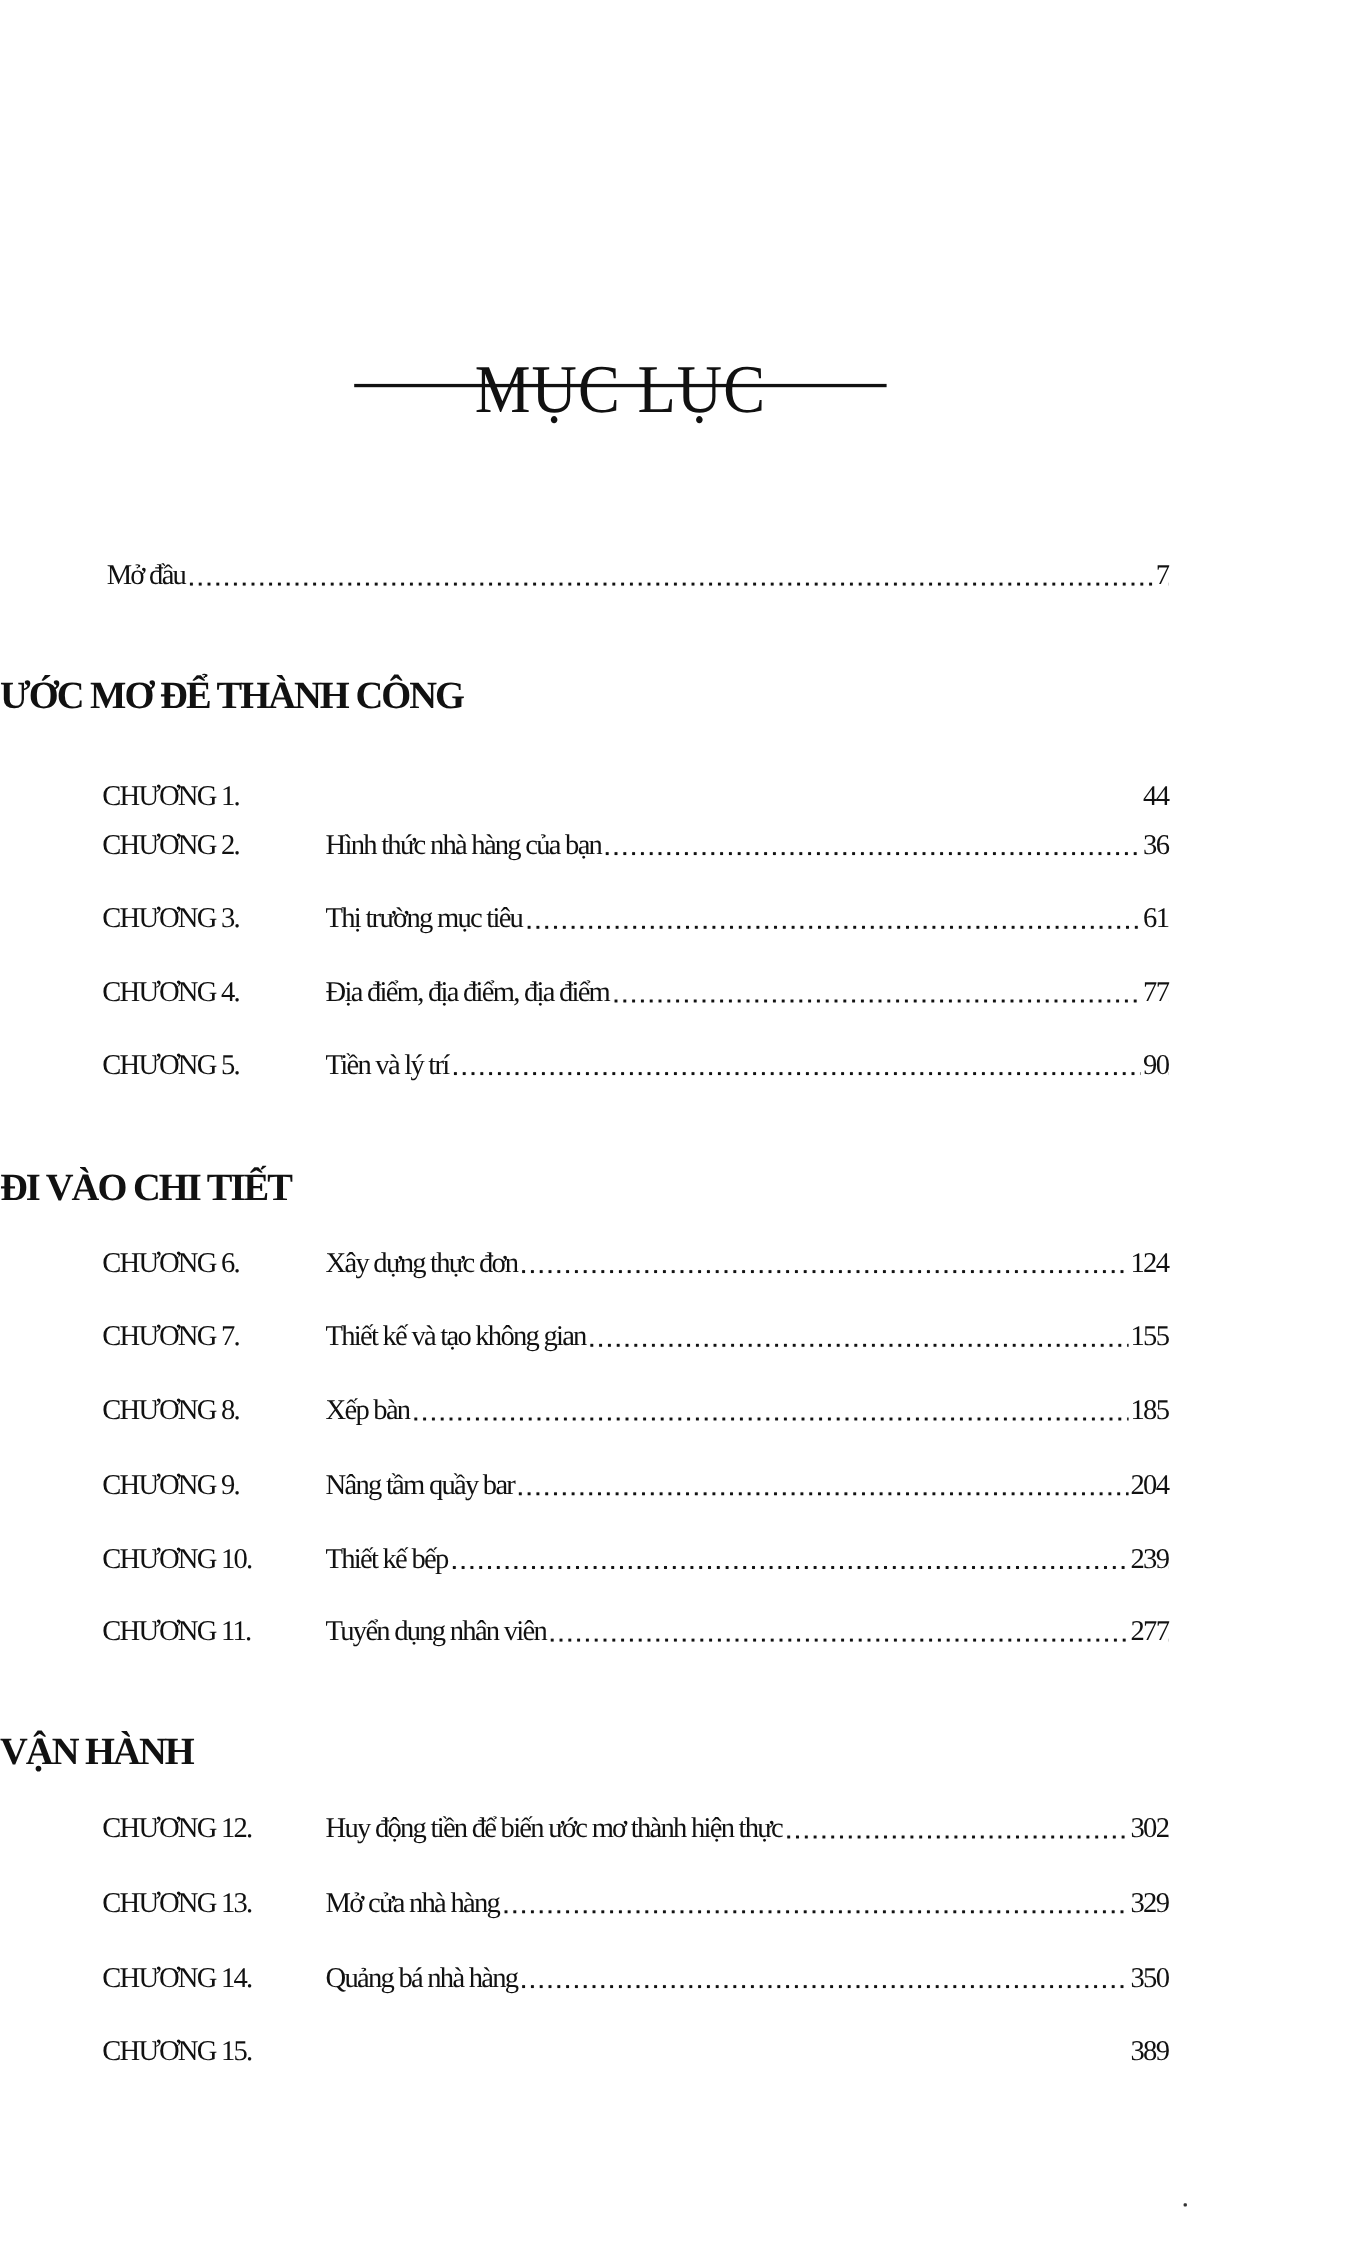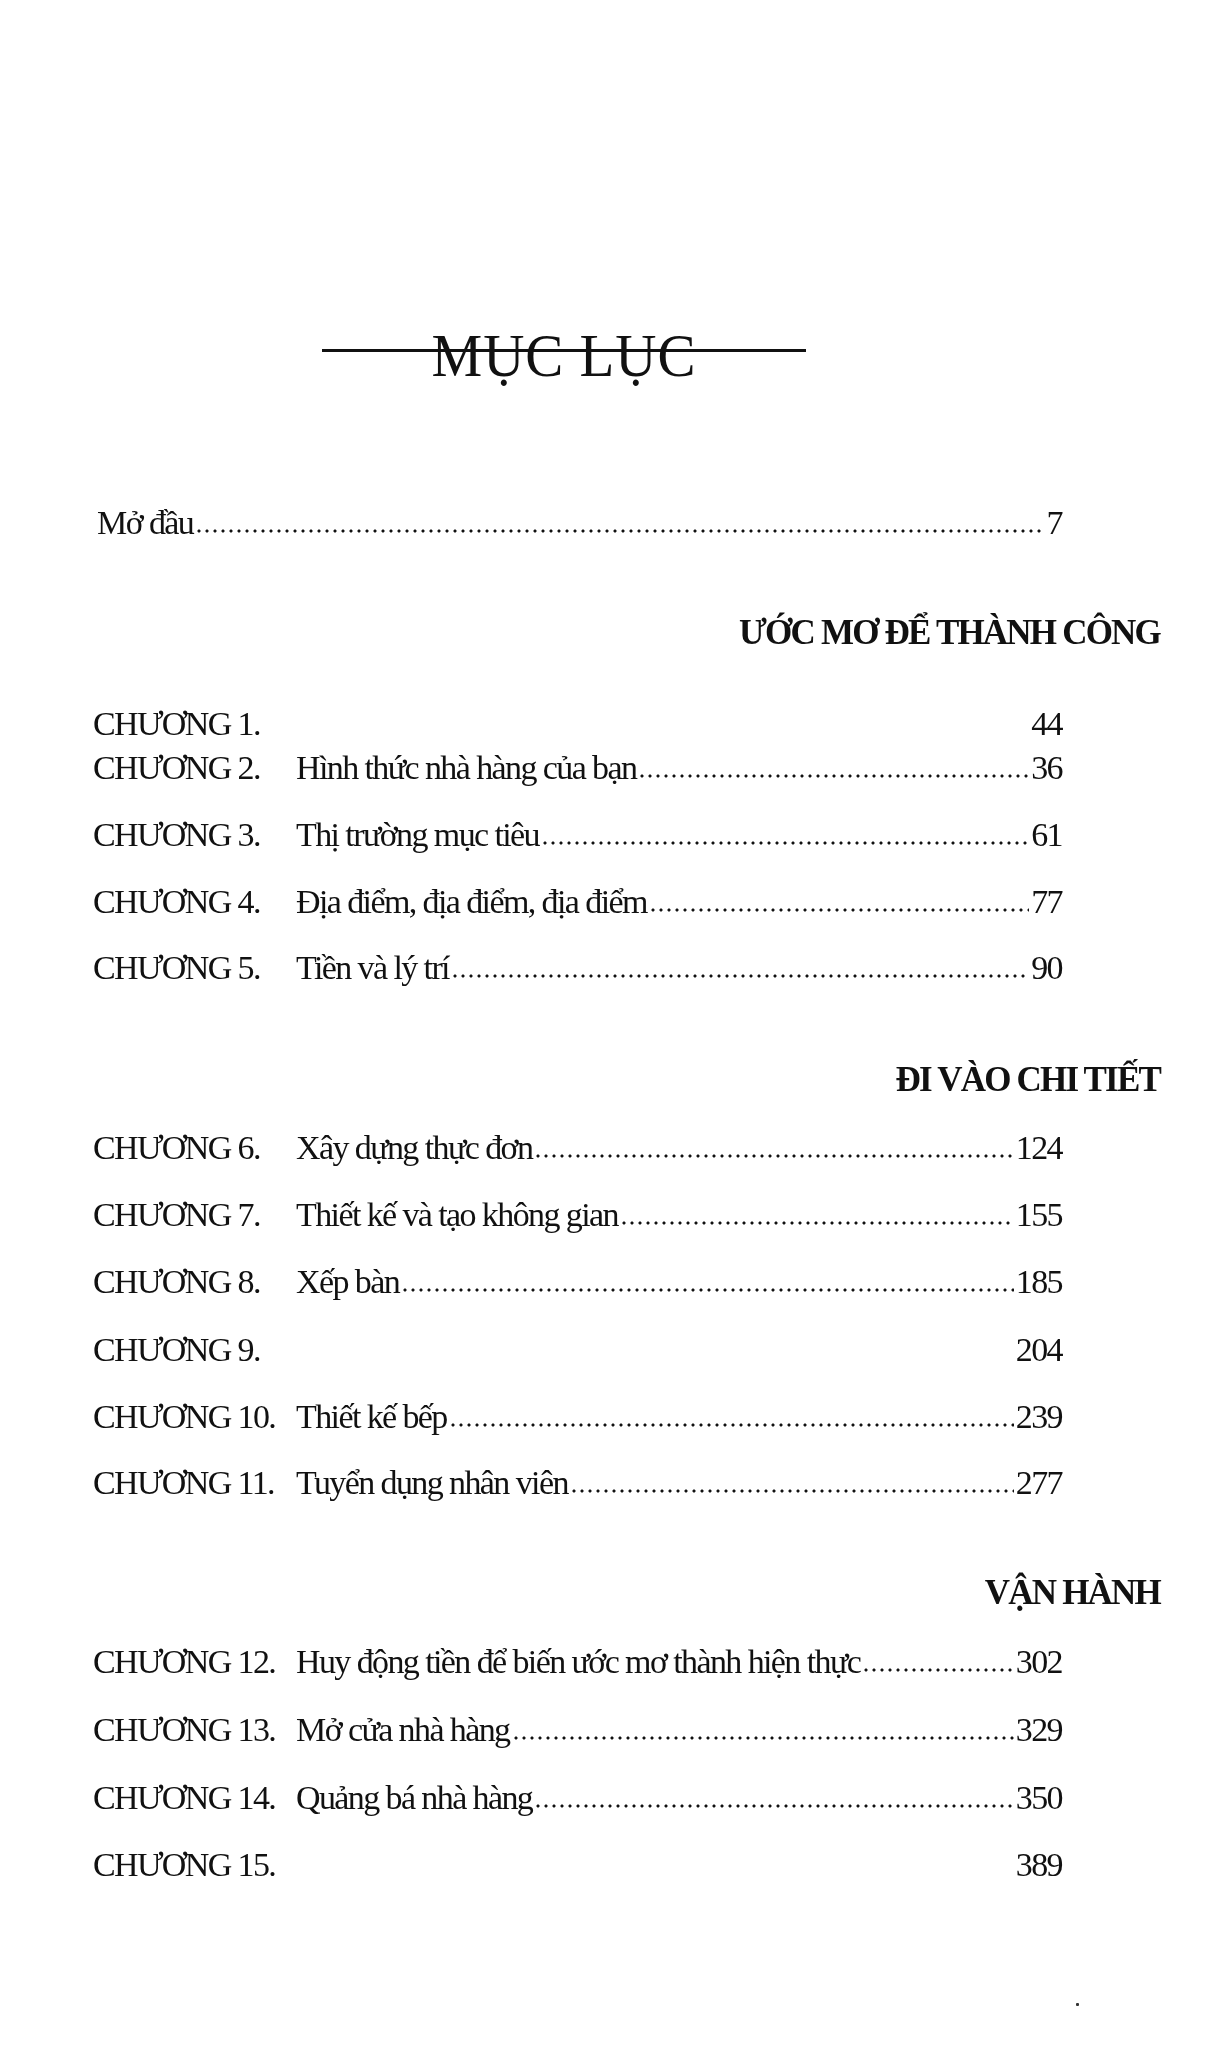--- a/index.html
+++ b/index.html
@@ -34,21 +34,21 @@
       top: 349px;
       width: 484px;
       height: 0;
       border-top: 3px solid #111;
     }
     .row {
       position: absolute;
       left: 0;
       width: 1224px;
       height: 40px;
-      font-size: 34px;
+      font-size: 26px;
       line-height: 40px;
       letter-spacing: -1.6px;
     }
     .row .label {
       position: absolute;
       left: 93px;
       bottom: 0;
       white-space: nowrap;
       line-height: 40px;
     }
@@ -86,21 +86,21 @@
       bottom: 0;
       line-height: 40px;
       white-space: nowrap;
       padding-left: 2px;
       background: #fff;
     }
     .section-heading {
       position: absolute;
       left: 0;
       width: 1160px;
-      text-align: right;
+      text-align: left;
       font-size: 35px;
       line-height: 40px;
       font-weight: bold;
       letter-spacing: -1.8px;
     }
     .speck {
       position: absolute;
       left: 1076px;
       top: 2003px;
       width: 3px;
@@ -190,20 +190,24 @@
   <span class="label">CHƯƠNG 8.</span>
   <div class="leader-wrap">
     <span class="entry-title">Xếp bàn</span>
     <span class="dots"></span>
   </div>
   <span class="page">185</span>
 </div>
 
 <div class="row" style="top:1330px">
   <span class="label">CHƯƠNG 9.</span>
+  <div class="leader-wrap">
+    <span class="entry-title">Nâng tầm quầy bar</span>
+    <span class="dots"></span>
+  </div>
   <span class="page">204</span>
 </div>
 
 <div class="row" style="top:1397px">
   <span class="label">CHƯƠNG 10.</span>
   <div class="leader-wrap">
     <span class="entry-title">Thiết kế bếp</span>
     <span class="dots"></span>
   </div>
   <span class="page">239</span>

